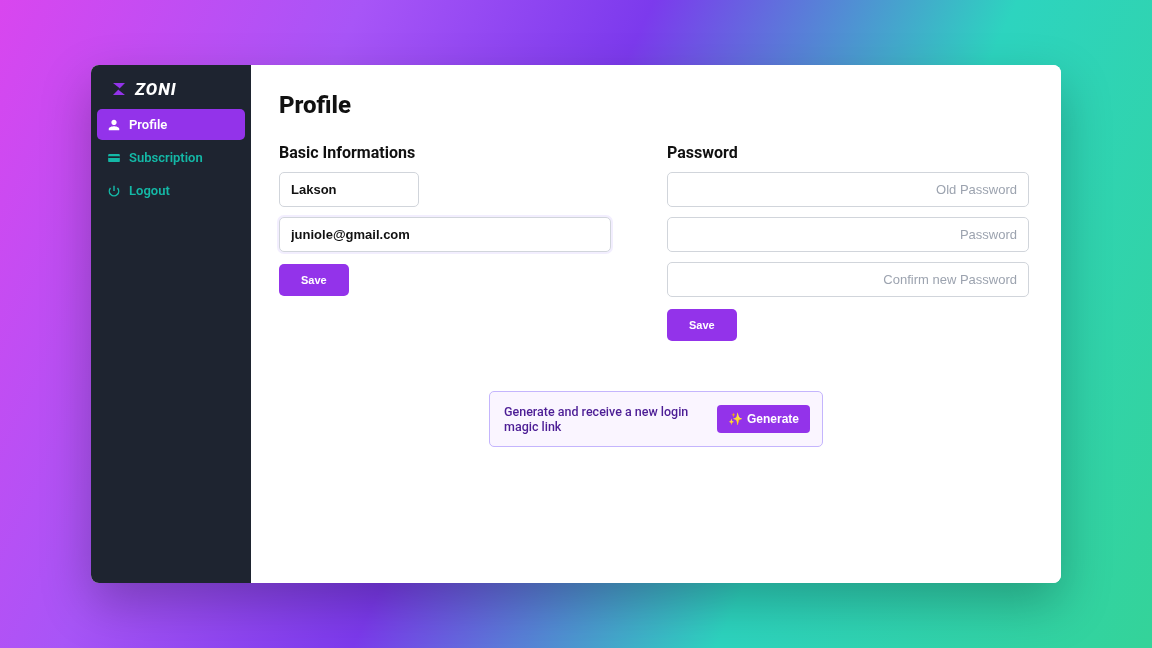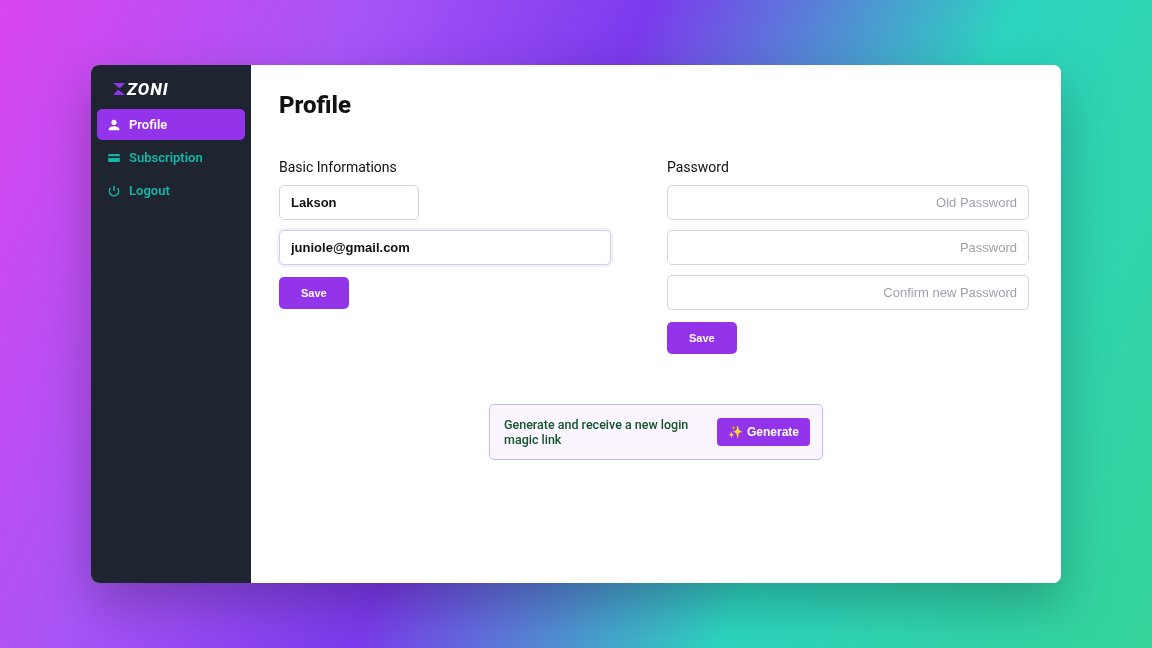--- a/index.html
+++ b/index.html
@@ -25,21 +25,21 @@
       display: flex;
       flex-direction: column;
     }
     .logo {
       padding: 14px 20px 10px;
       font-weight: 800;
       font-size: 17px;
       letter-spacing: 1px;
       display: flex;
       align-items: center;
-      gap: 0;
+      gap: 8px;
       font-style: italic;
     }
     .logo-icon { width: 16px; height: 16px; }
     .nav { display: flex; flex-direction: column; padding: 0 6px; gap: 2px; }
     .nav-item {
       display: flex; align-items: center; gap: 8px;
       padding: 8px 10px;
       border-radius: 5px;
       font-size: 13px;
       font-weight: 600;
@@ -51,21 +51,21 @@
     .main {
       flex: 1;
       background: #fff;
       padding: 26px 28px;
       font-size: 13px;
       color: #111;
     }
     .page-title { font-size: 24px; font-weight: 800; margin-bottom: 24px; }
     .columns { display: flex; gap: 56px; }
     .col { display: flex; flex-direction: column; }
-    .section-label { font-size: 14px; font-weight: 400; margin-bottom: 10px; color: #111; margin-top: 16px; }
+    .section-label { font-size: 16px; font-weight: 700; margin-bottom: 10px; color: #111; }
     .row { display: flex; gap: 22px; }
     input[type=text], input[type=email], input[type=password] {
       border: 1px solid #d1d5db;
       border-radius: 5px;
       padding: 9px 11px;
       font-size: 13px;
       font-weight: 600;
       color: #111;
       outline: none;
     }
@@ -96,21 +96,21 @@
       width: 334px;
       border: 1px solid #c4b5fd;
       background: #faf5ff;
       border-radius: 5px;
       padding: 12px 12px 12px 14px;
       display: flex;
       align-items: center;
       justify-content: space-between;
       gap: 12px;
     }
-    .magic-text { font-size: 12.5px; font-weight: 500; color: #14532d; }
+    .magic-text { font-size: 12.5px; font-weight: 500; color: #4c1d95; }
     .btn-gen {
       background: #9333ea;
       color: #fff;
       border: none;
       border-radius: 4px;
       padding: 7px 11px;
       font-size: 12px;
       font-weight: 600;
       cursor: pointer;
       display: flex; align-items: center; gap: 4px;

